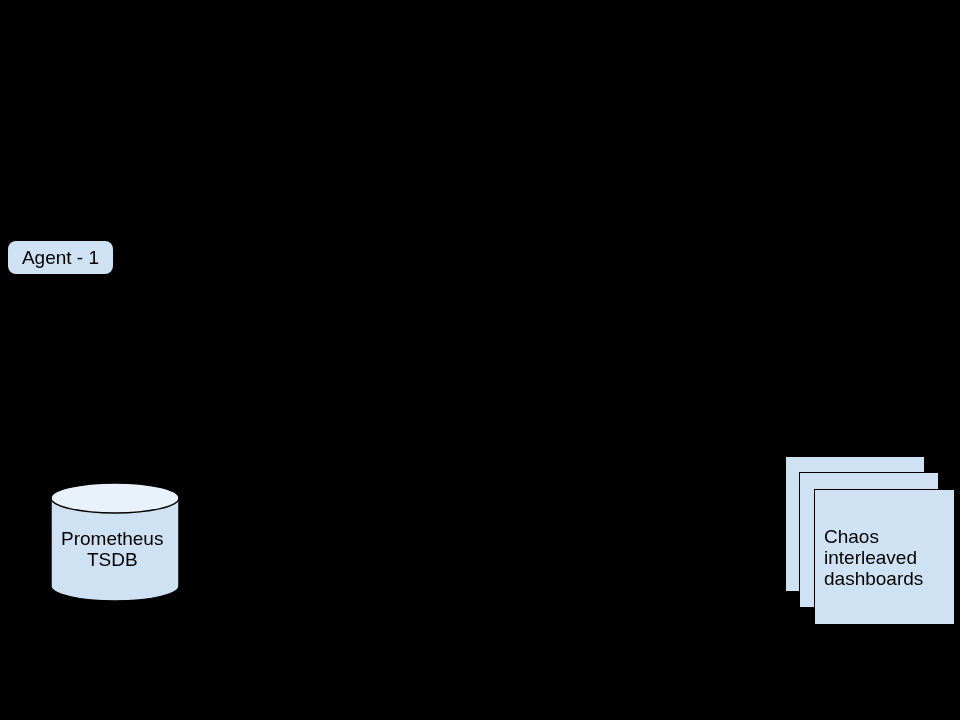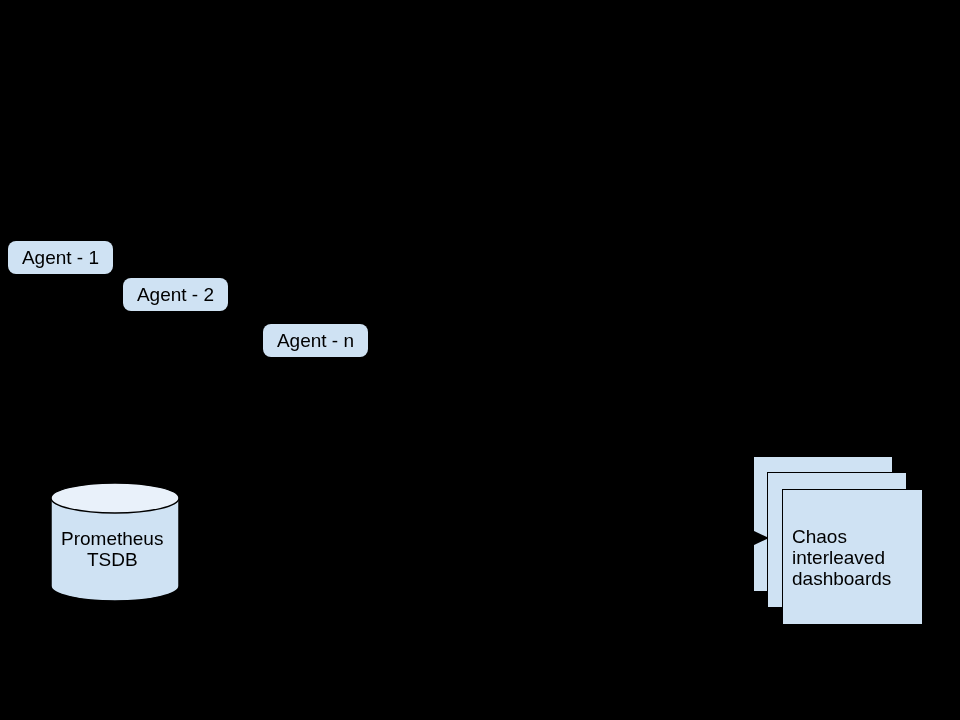--- a/index.html
+++ b/index.html
@@ -44,46 +44,41 @@
     justify-content: center;
     text-align: center;
   }
 
   .sq {
     position: absolute;
     width: 140px; height: 136px;
     background: #cfe2f3;
     border: 1.5px solid #000000;
     box-sizing: border-box;
+    margin-left: 32px;
   }
   .sq-back  { left: 753px; top: 456px; }
   .sq-mid   { left: 767px; top: 472px; }
   .sq-front {
     left: 782px; top: 489px;
     width: 141px;
     display: flex;
     align-items: center;
   }
   .sq-front .label { padding-left: 9px; text-align: left; }
 
   .arrow-svg { position: absolute; left: 593px; top: 528px; }
 </style>
 </head>
 <body>
 
 <div class="canvas">
 
   <div class="agent agent-1">
     <span class="label">Agent - 1</span>
-  </div>
-  <div class="agent agent-2">
-    <span class="label">Agent - 2</span>
-  </div>
-  <div class="agent agent-n">
-    <span class="label">Agent - n</span>
   </div>
 
   <svg class="cylinder-svg" width="132" height="122" viewBox="0 0 132 122">
     <path d="M2,17 L2,105 A64,15 0 0 0 130,105 L130,17 Z" fill="#cfe2f3" stroke="#000000" stroke-width="1.5"></path>
     <ellipse cx="66" cy="17" rx="64" ry="15" fill="#e9f1fa" stroke="#000000" stroke-width="1.5"></ellipse>
   </svg>
   <div class="label tsdb-label">Prometheus
 TSDB</div>
 
 

